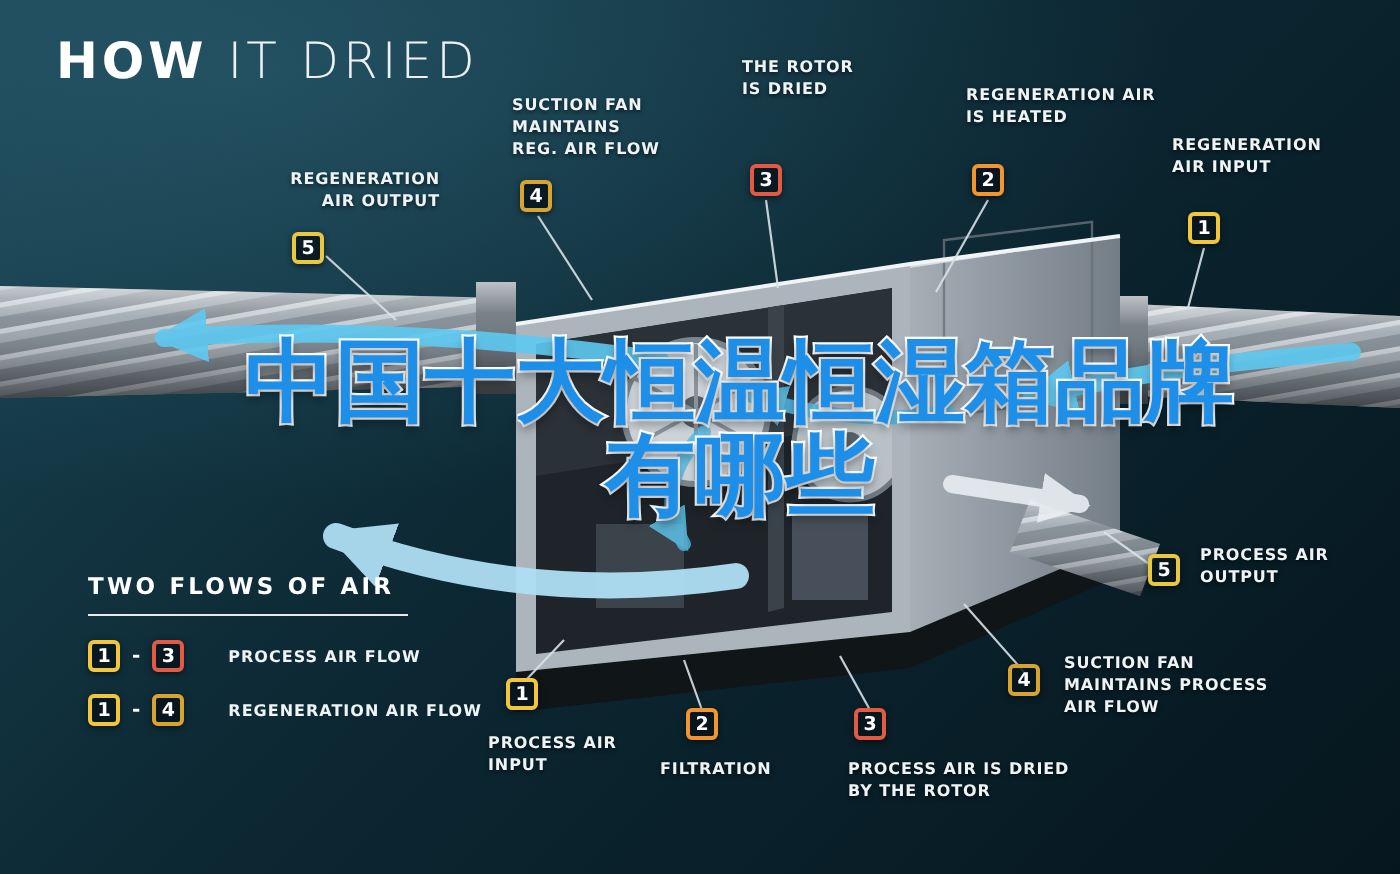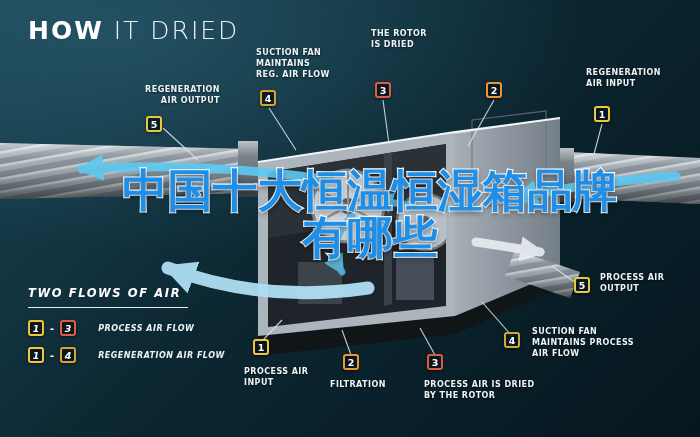--- a/index.html
+++ b/index.html
@@ -26,21 +26,21 @@
     font-weight:bold; display:flex; align-items:center; justify-content:center;
     box-shadow:0 1px 3px rgba(0,0,0,.55);
   }
   .badge.inline{ position:static; flex:0 0 auto; }
   .cn-overlay{
     position:absolute; left:0; right:0; top:168px; z-index:5; text-align:center;
     font-weight:700; color:#1E8FE8; font-size:45px; line-height:1.04;
     -webkit-text-stroke:2.2px #FFFFFF; paint-order:stroke fill;
     text-shadow:0 3px 5px rgba(0,0,0,.35);
   }
-  .legend{ position:absolute; left:28px; top:286px; z-index:4; color:#fff;font-style:italic; }
+  .legend{ position:absolute; left:44px; top:286px; z-index:4; color:#fff; }
   .legend h2{
     font-size:11.5px; font-weight:bold; letter-spacing:1.6px; padding-bottom:7px;
     border-bottom:1px solid rgba(255,255,255,.9); width:160px; margin-bottom:12px;
   }
   .legend-row{ display:flex; align-items:center; gap:6px; margin-bottom:11px; }
   .legend-row .dash{ color:#fff; font-size:10px; font-weight:bold; }
   .legend-row .lbl{ font-size:8px; font-weight:bold; letter-spacing:.5px; color:#EEF3F5; margin-left:16px; }
 </style>
 </head>
 <body>
@@ -159,20 +159,22 @@
     <span class="b">HOW</span><span class="l"> IT DRIED</span>
   </div>
 
   <div class="callout-text" style="left:132px;top:84px;width:88px;text-align:right">REGENERATION
 AIR OUTPUT</div>
   <div class="callout-text" style="left:256px;top:47px;width:92px">SUCTION FAN
 MAINTAINS
 REG. AIR FLOW</div>
   <div class="callout-text" style="left:371px;top:28px;width:70px">THE ROTOR
 IS DRIED</div>
+  <div class="callout-text" style="left:483px;top:42px;width:110px">REGENERATION AIR
+IS HEATED</div>
   <div class="callout-text" style="left:586px;top:67px;width:92px">REGENERATION
 AIR INPUT</div>
   <div class="callout-text" style="left:600px;top:272px;width:80px">PROCESS AIR
 OUTPUT</div>
   <div class="callout-text" style="left:532px;top:326px;width:120px">SUCTION FAN
 MAINTAINS PROCESS
 AIR FLOW</div>
   <div class="callout-text" style="left:424px;top:379px;width:120px">PROCESS AIR IS DRIED
 BY THE ROTOR</div>
   <div class="callout-text" style="left:330px;top:379px;width:64px">FILTRATION</div>

